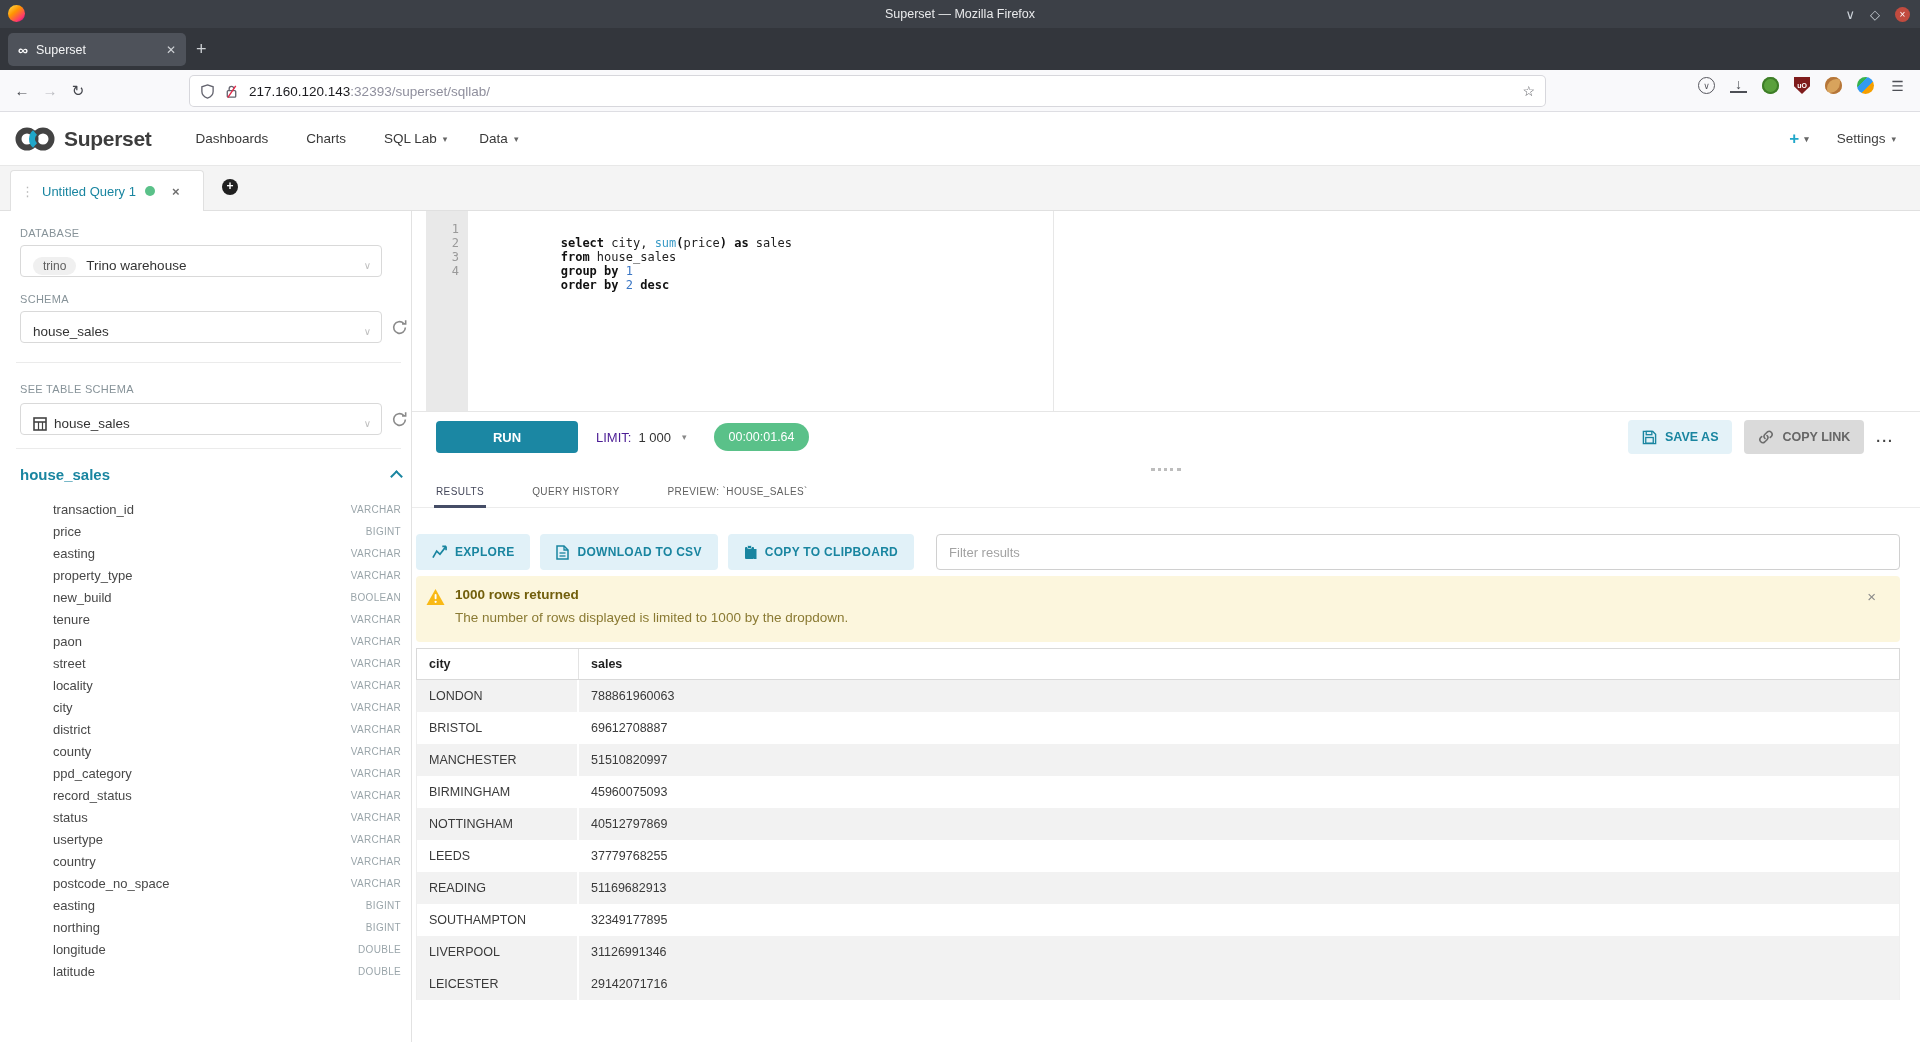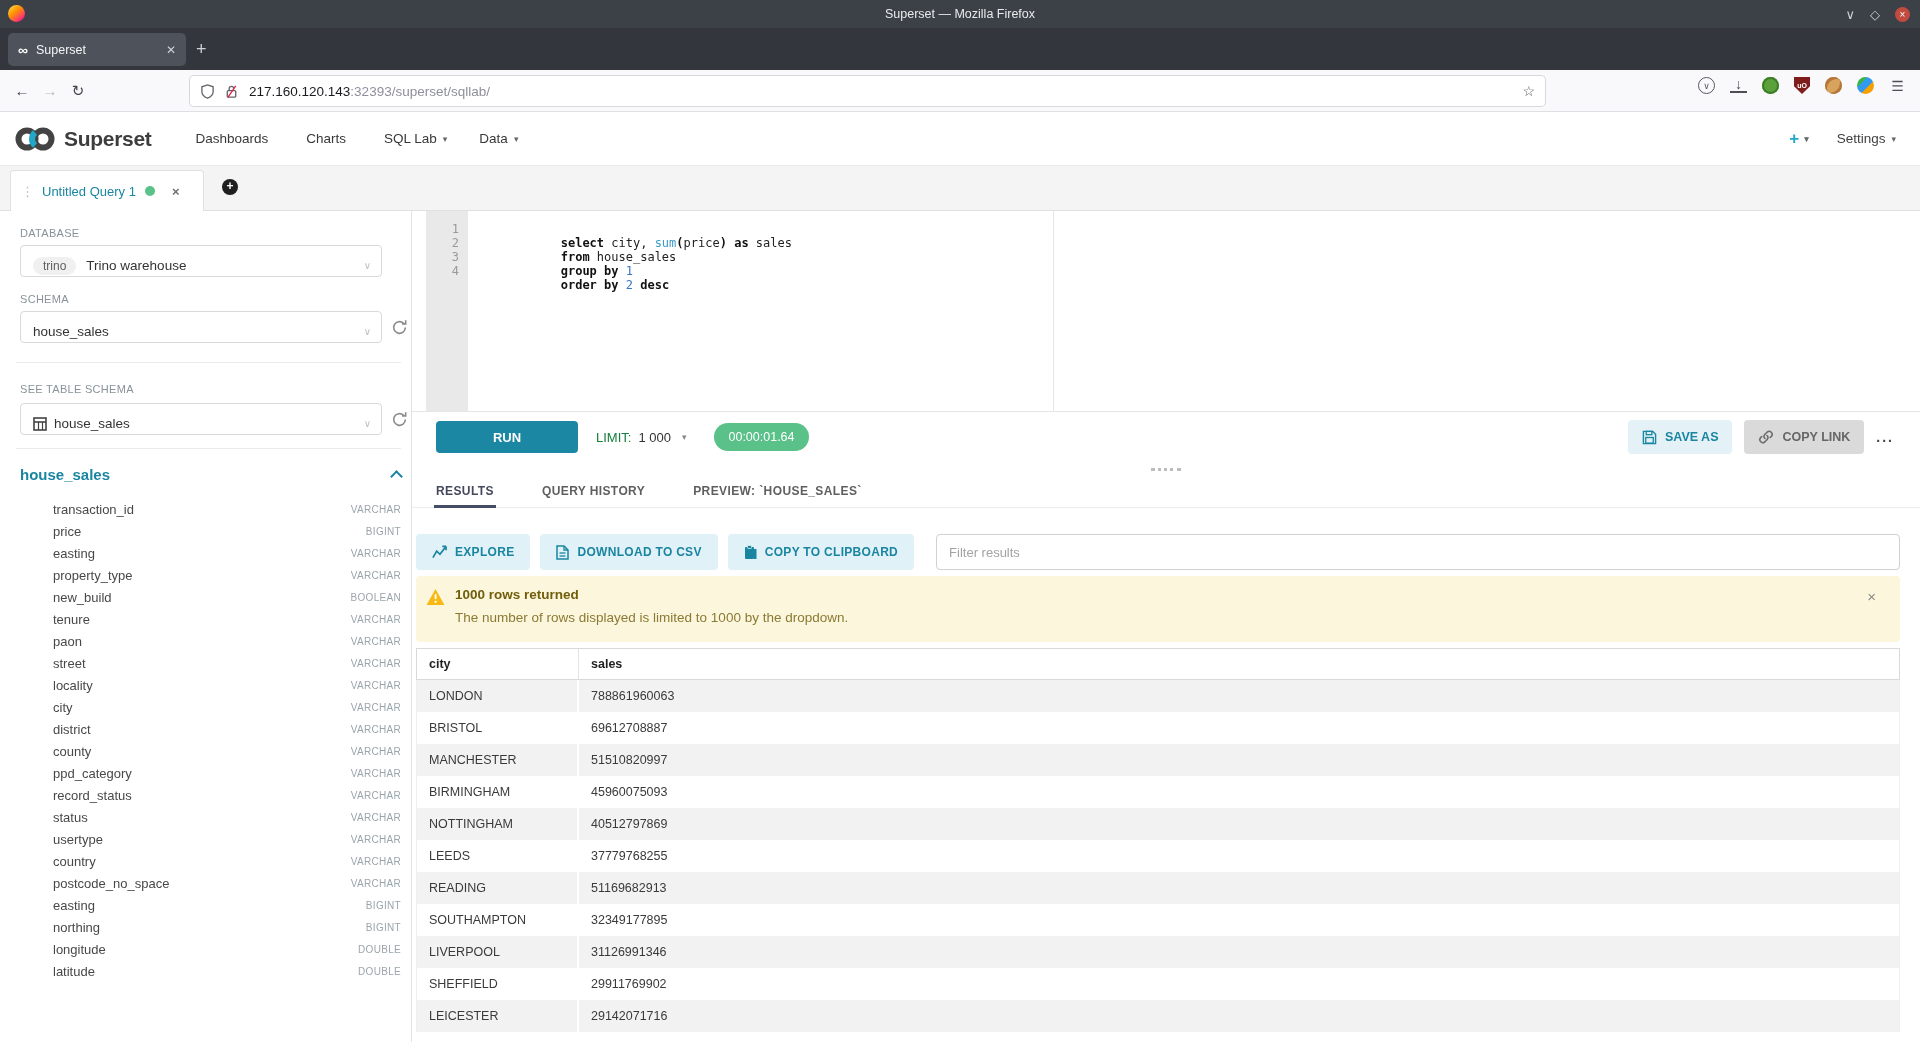--- a/index.html
+++ b/index.html
@@ -92,34 +92,34 @@
 .tok-kw { font-weight:bold; color:#111; }
 .tok-fn { color:#3a9bc7;margin-top:16px; }
 .tok-num { color:#3a76c4; }
 .tok-pl { color:#222; }
 .ruler { position:absolute; left:641px; top:0; bottom:0; width:1px; background:#e7e7e7; }
 
 
 .ed-toolbar { position:absolute; top:202px; left:0; right:0; height:48px; display:flex; align-items:center; padding:0 26px 0 24px; }
 .run-btn { width:142px; height:32px; background:#1b87a3; border:none; border-radius:4px; color:#fff; font-weight:bold; font-size:13px; font-family:inherit; }
 .limit { display:flex; align-items:center; margin-left:18px; gap:7px; }
-.limit-label { font-size:13px; color:#15803d; }
+.limit-label { font-size:13px; color:#4c1d95; }
 .limit-value { font-size:13px; color:#333; }
 .limit-caret { font-size:9px; color:#888; margin-left:4px; }
 .timer { margin-left:28px; height:28px; padding:0 14px; border-radius:14px; background:#5ac189; color:#fff; font-size:12.5px; display:flex; align-items:center; }
 .tb-right { margin-left:auto; display:flex; align-items:center; gap:12px; }
 .saveas-btn { height:34px; padding:0 14px; background:#e4f2f8; border:none; border-radius:4px; color:#1985a0; font-weight:bold; font-size:12.5px; display:flex; align-items:center; gap:8px; font-family:inherit; }
 .copylink-btn { height:34px; padding:0 14px; background:#dadada; border:none; border-radius:4px; color:#666; font-weight:bold; font-size:12.5px; display:flex; align-items:center; gap:8px; font-family:inherit; }
 .more-btn { background:none; border:none; color:#444; font-weight:bold; font-size:14px; letter-spacing:2px; font-family:inherit; }
 
 
 .handle { position:absolute; top:252px; left:0; right:0; height:12px; display:flex; justify-content:center; align-items:center; }
 .handle-dots { width:30px; border-top:3px dotted #bdbdbd; }
 .rtabs { position:absolute; top:264px; left:0; right:0; height:33px; display:flex; gap:48px; padding-left:24px; border-bottom:1px solid #ececec; }
-.rtab { font-size:12px; font-weight:bold; letter-spacing:0.4px; color:#5f5f5f; display:flex; align-items:center; position:relative; }
+.rtab { font-size:10px; font-weight:normal; letter-spacing:0.4px; color:#5f5f5f; display:flex; align-items:center; position:relative; }
 .rtab.active { color:#45485b; }
 .rtab.active::after { content:""; position:absolute; left:-2px; right:-2px; bottom:-1px; height:3px; background:#454d66; }
 .actions { position:absolute; top:322px; left:4px; right:20px; height:38px; display:flex; align-items:center; gap:10px; }
 .act-btn { height:36px; padding:0 16px; background:#e1f1f8; border:none; border-radius:4px; color:#1985a0; font-weight:bold; font-size:12px; letter-spacing:0.3px; display:flex; align-items:center; gap:8px; font-family:inherit; }
 .filter-input { flex:1; height:36px; margin-left:12px; border:1px solid #d0d0d0; border-radius:4px; padding:0 12px; font-size:13px; color:#333; font-family:inherit; }
 .filter-input::placeholder { color:#a3a3a3; }
 
 .alert { position:absolute; top:365px; left:4px; right:20px; height:66px; background:#fcf6dd; border-radius:4px; display:flex; padding:11px 14px 0 10px; }
 .alert-body-wrap { margin-left:10px; }
 .alert-title { font-size:13.5px; font-weight:bold; color:#715e0b; }
@@ -518,24 +518,20 @@
             <span class="tc tc-sales">51169682913</span>
           </div>
           <div class="trow even">
             <span class="tc tc-city">SOUTHAMPTON</span>
             <span class="tc tc-sales">32349177895</span>
           </div>
           <div class="trow odd">
             <span class="tc tc-city">LIVERPOOL</span>
             <span class="tc tc-sales">31126991346</span>
           </div>
-          <div class="trow even">
-            <span class="tc tc-city">SHEFFIELD</span>
-            <span class="tc tc-sales">29911769902</span>
-          </div>
           <div class="trow odd">
             <span class="tc tc-city">LEICESTER</span>
             <span class="tc tc-sales">29142071716</span>
           </div>
       </div>
     </div>
 
   </div>
 </div>
 

